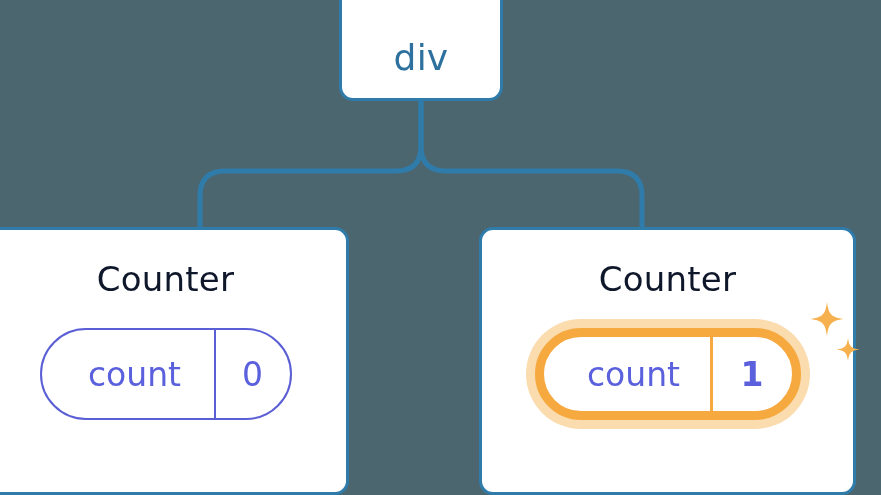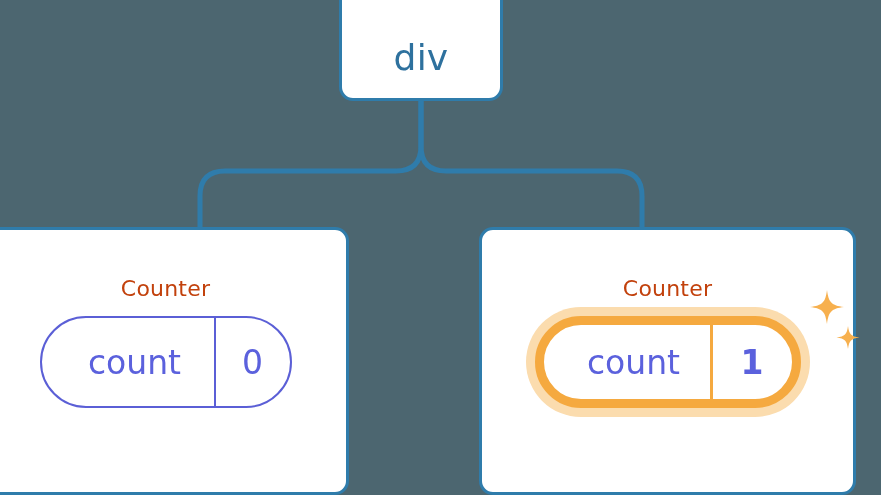--- a/index.html
+++ b/index.html
@@ -70,31 +70,31 @@
   }
   #child-node-left {
     left: -18px;
     width: 367px;
   }
   #child-node-right {
     left: 479px;
     width: 377px;
   }
   .child-title {
-    font-size: 22px;
-    color: #c2410c;
-    margin-top: 48px;
+    font-size: 34px;
+    color: #0f172a;
+    margin-top: 32px;
     line-height: 1;
     letter-spacing: 0.2px;
   }
 
   
   .pill-wrap {
     position: relative;
-    margin-top: 16px;
+    margin-top: 32px;
     display: flex;
     align-items: center;
     justify-content: center;
   }
   .pill {
     display: flex;
     align-items: stretch;
     height: 92px;
     border: 2px solid #5b5fd6;
     border-radius: 46px;

